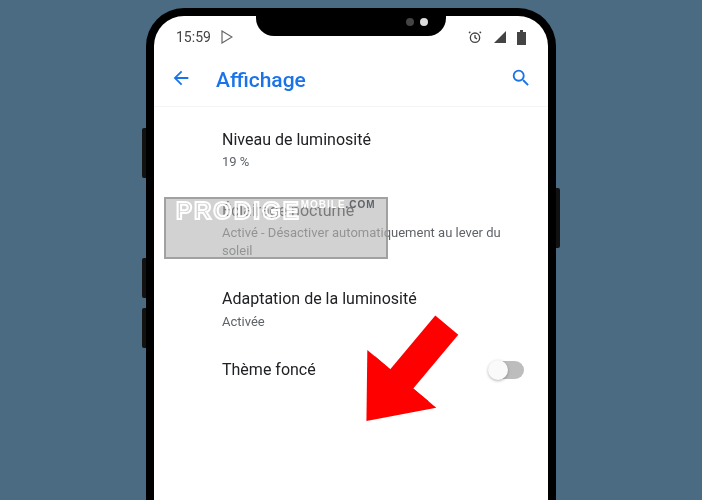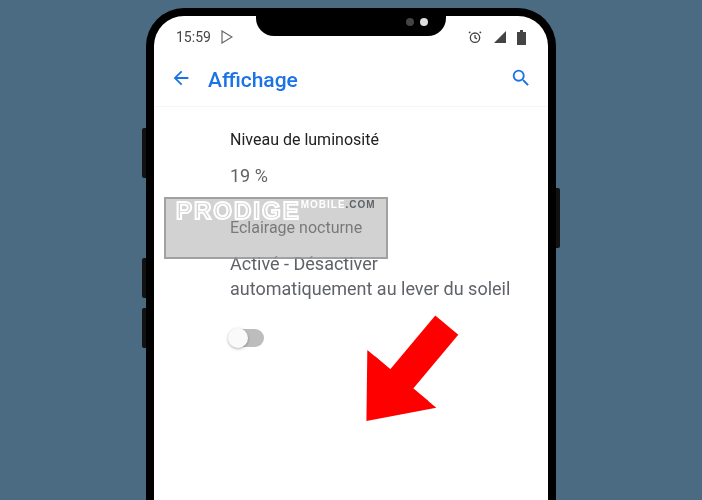--- a/index.html
+++ b/index.html
@@ -108,60 +108,60 @@
     .status-right {
       display: flex;
       align-items: center;
       gap: 10px;
     }
     .app-bar {
       height: 54px;
       display: flex;
       align-items: center;
       padding: 0 16px;
-      gap: 16px;
+      gap: 24px;
       border-bottom: 1px solid rgba(0,0,0,0.04);
     }
     .back-arrow {
       color: #1a73e8;
       cursor: pointer;
     }
     .app-title {
       color: #1a73e8;
       font-size: 21px;
       font-weight: 500;
       flex: 1;
     }
     .search-icon {
       color: #1a73e8;
       cursor: pointer;
     }
     .settings-list {
-      padding: 8px 8px;
+      padding: 8px 0;
     }
     .setting-item {
       padding: 14px 24px 14px 68px;
       cursor: pointer;
       display: flex;
       align-items: center;
       justify-content: space-between;
     }
     .setting-text {
       flex: 1;
     }
     .setting-title {
       font-size: 16px;
       color: #202124;
       line-height: 1.4;
     }
     .setting-subtitle {
-      font-size: 18px;
+      font-size: 13px;
       color: #5f6368;
       line-height: 1.4;
-      margin-top: 12px;
+      margin-top: 2px;
     }
     .toggle {
       width: 34px;
       height: 18px;
       background: #bdbdbd;
       border-radius: 10px;
       position: relative;
       cursor: pointer;
       flex-shrink: 0;
     }
@@ -276,23 +276,32 @@
         </div>
       </div>
 
       <div class="setting-item">
         <div class="setting-text">
           <div class="setting-title">Éclairage nocturne</div>
           <div class="setting-subtitle">Activé - Désactiver automatiquement au lever du soleil</div>
         </div>
       </div>
 
-
-
       <div class="setting-item">
+        <div class="setting-text">
+          <div class="setting-title">Adaptation de la luminosité</div>
+          <div class="setting-subtitle">Activée</div>
+        </div>
+      </div>
+
+
+      <div class="setting-item">
+        <div class="setting-text">
+          <div class="setting-title">Thème foncé</div>
+        </div>
         <div class="toggle"></div>
       </div>
 
     </div>
   </div>
 </div>
 
 <div class="watermark">
   <div class="watermark-top">PRODIGE</div>
   <div class="watermark-bottom">

